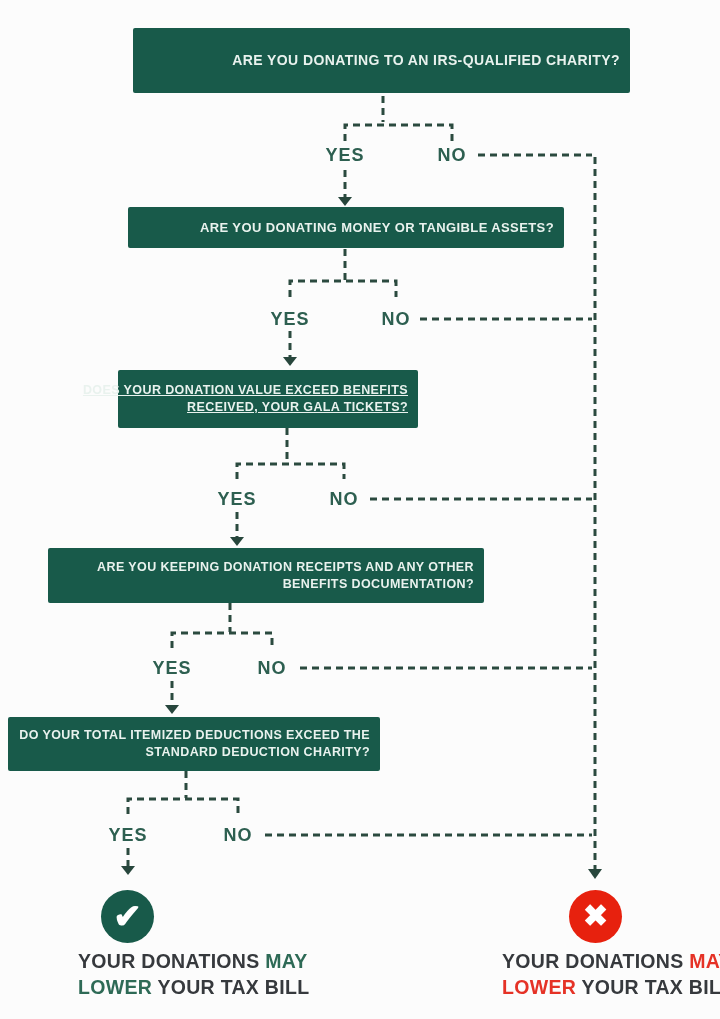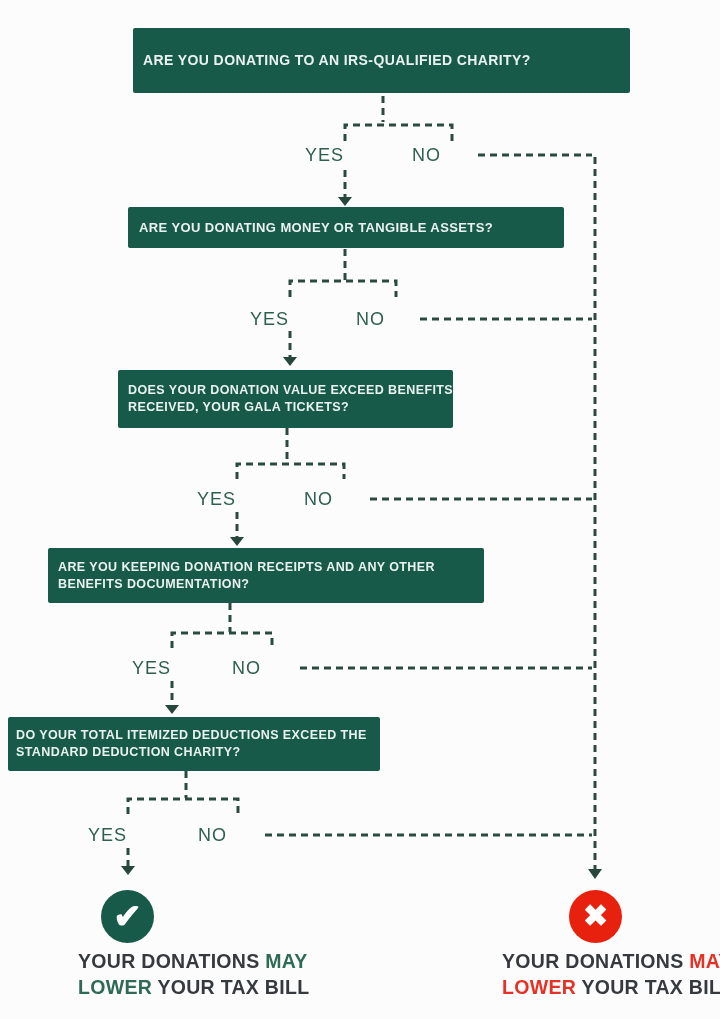--- a/index.html
+++ b/index.html
@@ -27,39 +27,40 @@
     fill: #27463c;
     stroke: none;
   }
   .qbox {
     position: absolute;
     background: #185a4a;
     color: #e9f2ee;
     border-radius: 2px;
     display: flex;
     flex-direction: column;
-    align-items: flex-start;
+    align-items: flex-end;
     justify-content: center;
     text-align: center;
     font-weight: bold;
     letter-spacing: 0.4px;
     box-sizing: border-box;
     padding: 4px 10px;
   }
   .qbox .qline { line-height: 17px; white-space: nowrap; }
   .qbox.big { font-size: 14px; }
   .qbox.mid { font-size: 13px; }
   .qbox.sml { font-size: 12.5px; }
   .branch-label {
     position: absolute;
     width: 80px;
     height: 24px;
     line-height: 24px;
+    text-align: center;
     font-size: 18px;
-    font-weight: normal;
+    font-weight: bold;
     letter-spacing: 1px;
     color: #2d5f50;
   }
   .icon-circle {
     position: absolute;
     width: 53px;
     height: 53px;
     border-radius: 50%;
     display: flex;
     align-items: center;
@@ -131,21 +132,21 @@
   </svg>
 
   <div class="qbox big" style="left:133px; top:28px; width:497px; height:65px;">
     <div class="qline">ARE YOU DONATING TO AN IRS-QUALIFIED CHARITY?</div>
   </div>
 
   <div class="qbox mid" style="left:128px; top:207px; width:436px; height:41px;padding-left:11px;">
     <div class="qline">ARE YOU DONATING MONEY OR TANGIBLE ASSETS?</div>
   </div>
 
-  <div class="qbox sml" style="left:118px; top:370px; width:335px; height:58px;">
+  <div class="qbox sml" style="left:118px; top:370px; width:300px; height:58px;text-decoration:underline;">
     <div class="qline">DOES YOUR DONATION VALUE EXCEED BENEFITS</div>
     <div class="qline">RECEIVED, YOUR GALA TICKETS?</div>
   </div>
 
   <div class="qbox sml" style="left:48px; top:548px; width:436px; height:55px;">
     <div class="qline">ARE YOU KEEPING DONATION RECEIPTS AND ANY OTHER</div>
     <div class="qline">BENEFITS DOCUMENTATION?</div>
   </div>
 
   <div class="qbox sml" style="left:8px; top:717px; width:372px; height:54px;padding-left:8px;">

